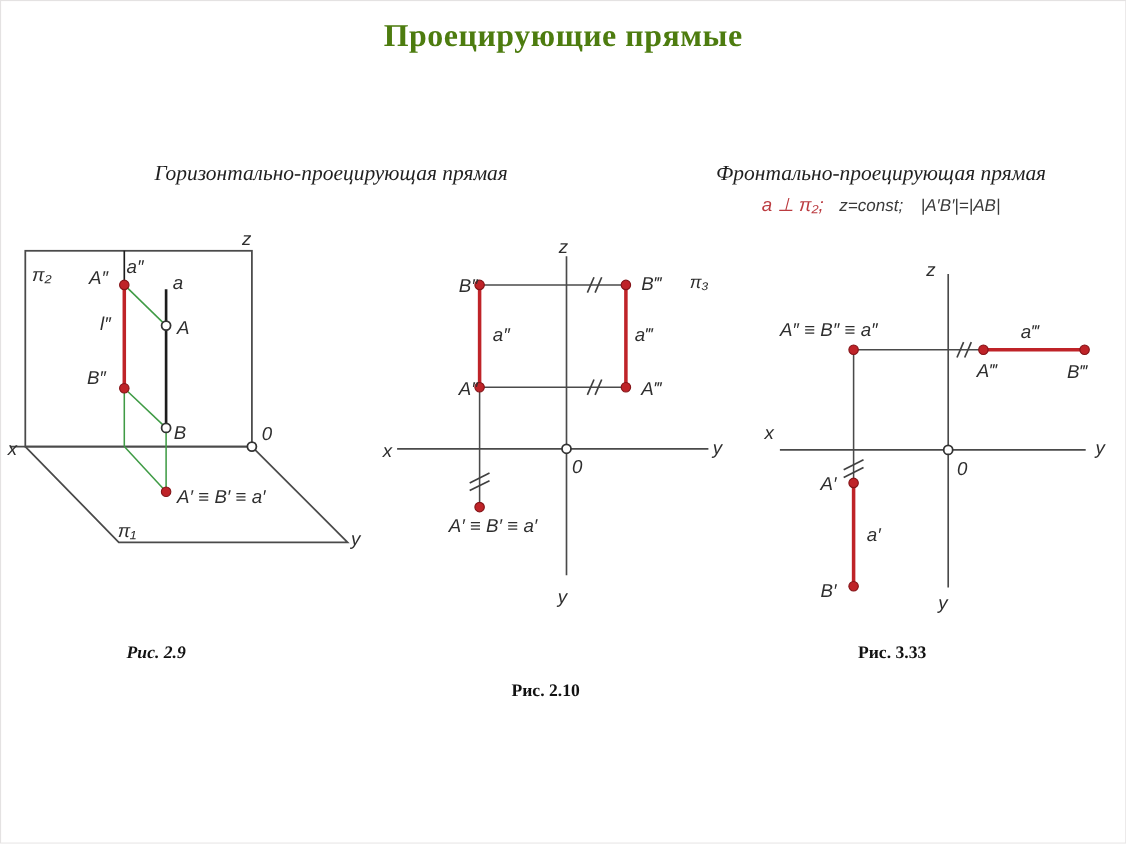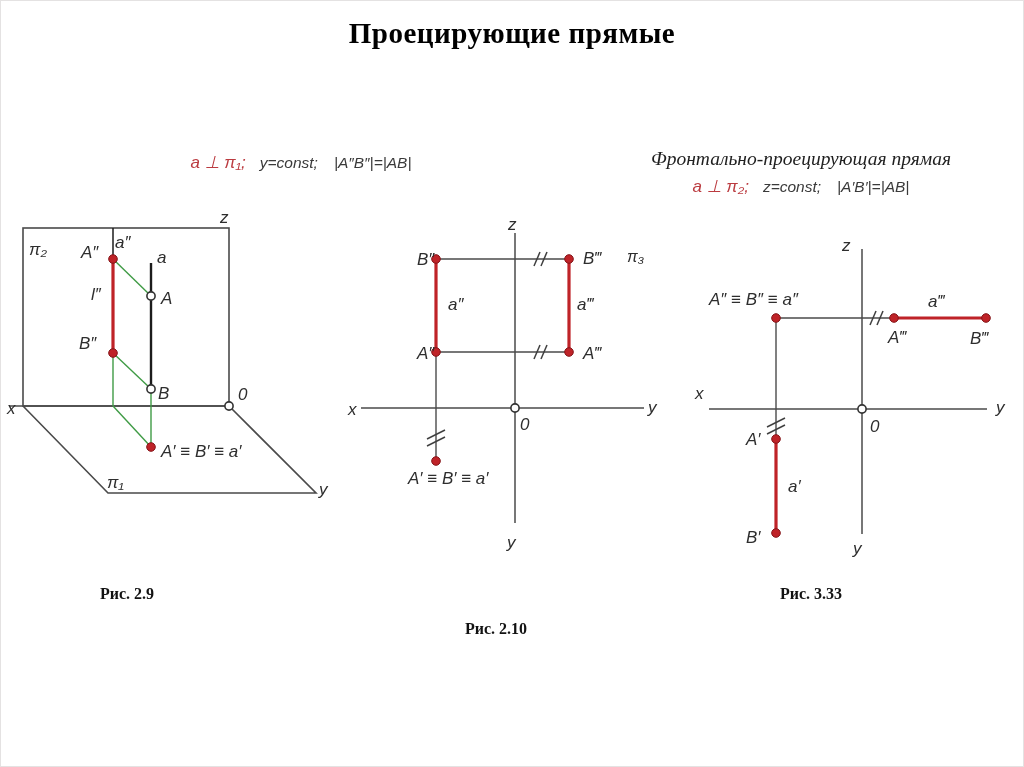--- a/index.html
+++ b/index.html
@@ -4,37 +4,37 @@
 <style>
   html,body{margin:0;padding:0;background:#ffffff;}
   .slide{
     position:relative;width:1024px;height:767px;background:#ffffff;
     border:1px solid #e4e2e2;box-sizing:border-box;overflow:hidden;
     font-family:"Liberation Sans",sans-serif;
   }
   .page-title{
     position:absolute;left:0;top:16px;width:100%;text-align:center;
     font-family:"Liberation Serif",serif;font-weight:bold;font-size:29px;
-    color:#000000;letter-spacing:.5px;
+    color:#4d7c0f;letter-spacing:.5px;
   }
   .col-head{position:absolute;top:146px;text-align:center;}
   .col-head.left{left:55px;width:490px;}
   .col-head.right{left:570px;width:460px;}
   .col-heading{
     font-family:"Liberation Serif",serif;font-style:italic;font-size:19.5px;
     color:#1f1f1f;line-height:24px;
   }
   .formula-row{margin-top:5px;font-style:italic;color:#3a3a3a;font-size:15.5px;}
   .formula-red{color:#bb3b40;font-size:17px;margin-right:14px;}
   .formula-cond{margin-right:16px;}
   .fig-caption{
     position:absolute;text-align:center;width:160px;
     font-family:"Liberation Serif",serif;font-weight:bold;font-size:16px;color:#121212;
   }
-  .cap1{left:46px;top:584px;}
+  .cap1{left:61px;top:584px;font-style:italic;}
   .cap2{left:415px;top:619px;}
   .cap3{left:730px;top:584px;}
   svg{position:absolute;overflow:visible;}
   .fig1{left:0;top:210px;}
   .fig2{left:340px;top:210px;}
   .fig3{left:670px;top:220px;}
   .lbl{
     font-family:"Liberation Sans",sans-serif;font-style:italic;
     font-size:17px;fill:#2e2e2e;
   }
@@ -49,23 +49,21 @@
   .tick{stroke:#3f3f3f;stroke-width:1.5;}
 </style>
 </head>
 <body>
 
 <div class="slide">
 
   <div class="page-title">Проецирующие прямые</div>
 
   <div class="col-head left">
-    <div class="formula-row">
-      <span class="formula-red">a ⊥ π₁;</span><span class="formula-cond">y=const;</span><span>|A″B″|=|AB|</span>
-    </div>
+    <div class="col-heading">Горизонтально-проецирующая прямая</div>
   </div>
 
   <div class="col-head right">
     <div class="col-heading">Фронтально-проецирующая прямая</div>
     <div class="formula-row">
       <span class="formula-red">a ⊥ π₂;</span><span class="formula-cond">z=const;</span><span>|A′B′|=|AB|</span>
     </div>
   </div>
 
   <svg class="fig1" width="340" height="310">

